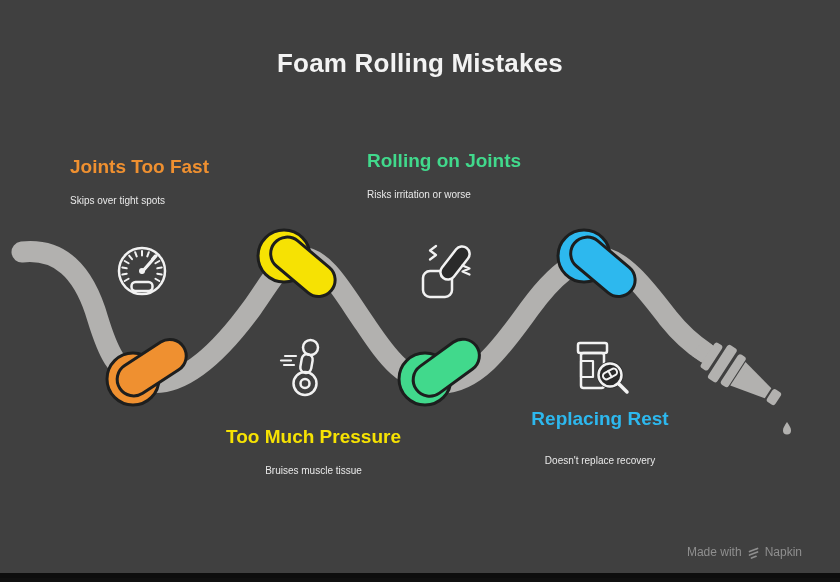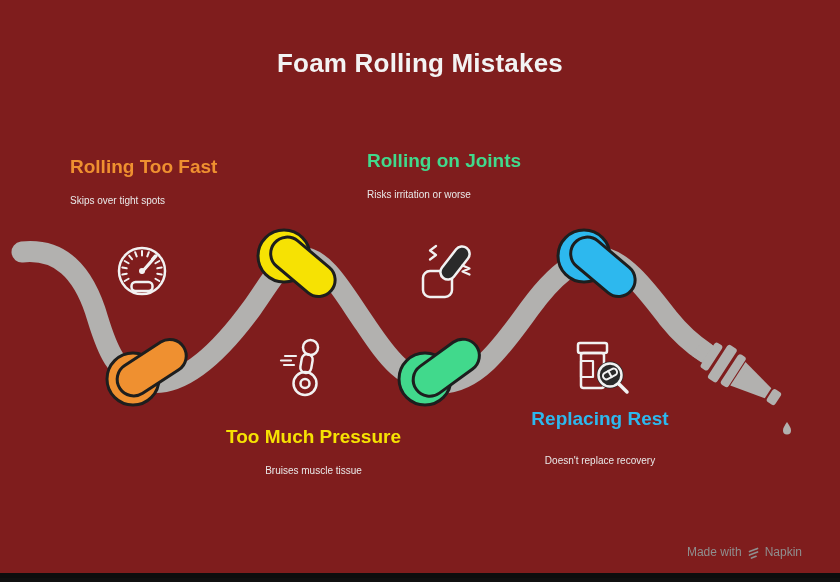--- a/index.html
+++ b/index.html
@@ -1,19 +1,19 @@
 <!DOCTYPE html>
 <html><head>
 <meta charset="utf-8">
 <style>
   html,body{margin:0;padding:0;background:#101010;}
   .canvas{
     position:relative;
     width:840px;height:578px;
-    background:#7f1d1d;
+    background:#404040;
     overflow:hidden;
     font-family:"Liberation Sans", sans-serif;
   }
   .title{
     position:absolute;left:0;top:48px;width:840px;
     text-align:center;color:#f3f3f3;
     font-size:26px;font-weight:700;letter-spacing:.2px;
   }
   .svg-layer{position:absolute;left:0;top:0;}
   .section{position:absolute;}
@@ -134,21 +134,21 @@
       <circle cx="610" cy="375" r="11.5"></circle>
       <g transform="translate(610,374) rotate(-28)">
         <rect x="-7.5" y="-3.5" width="15" height="7" rx="3.5" stroke-width="2"></rect>
         <line x1="0" y1="-3.5" x2="0" y2="3.5" stroke-width="2"></line>
       </g>
       <line x1="619" y1="384" x2="627" y2="392" stroke-width="3.5"></line>
     </g>
   </svg>
 
   <div class="section s1">
-    <h2 class="h-orange">Rolling Too Fast</h2>
+    <h2 class="h-orange">Joints Too Fast</h2>
     <p>Skips over tight spots</p>
   </div>
 
   <div class="section s2">
     <h2 class="h-green">Rolling on Joints</h2>
     <p>Risks irritation or worse</p>
   </div>
 
   <div class="section s3">
     <h2 class="h-yellow">Too Much Pressure</h2>

